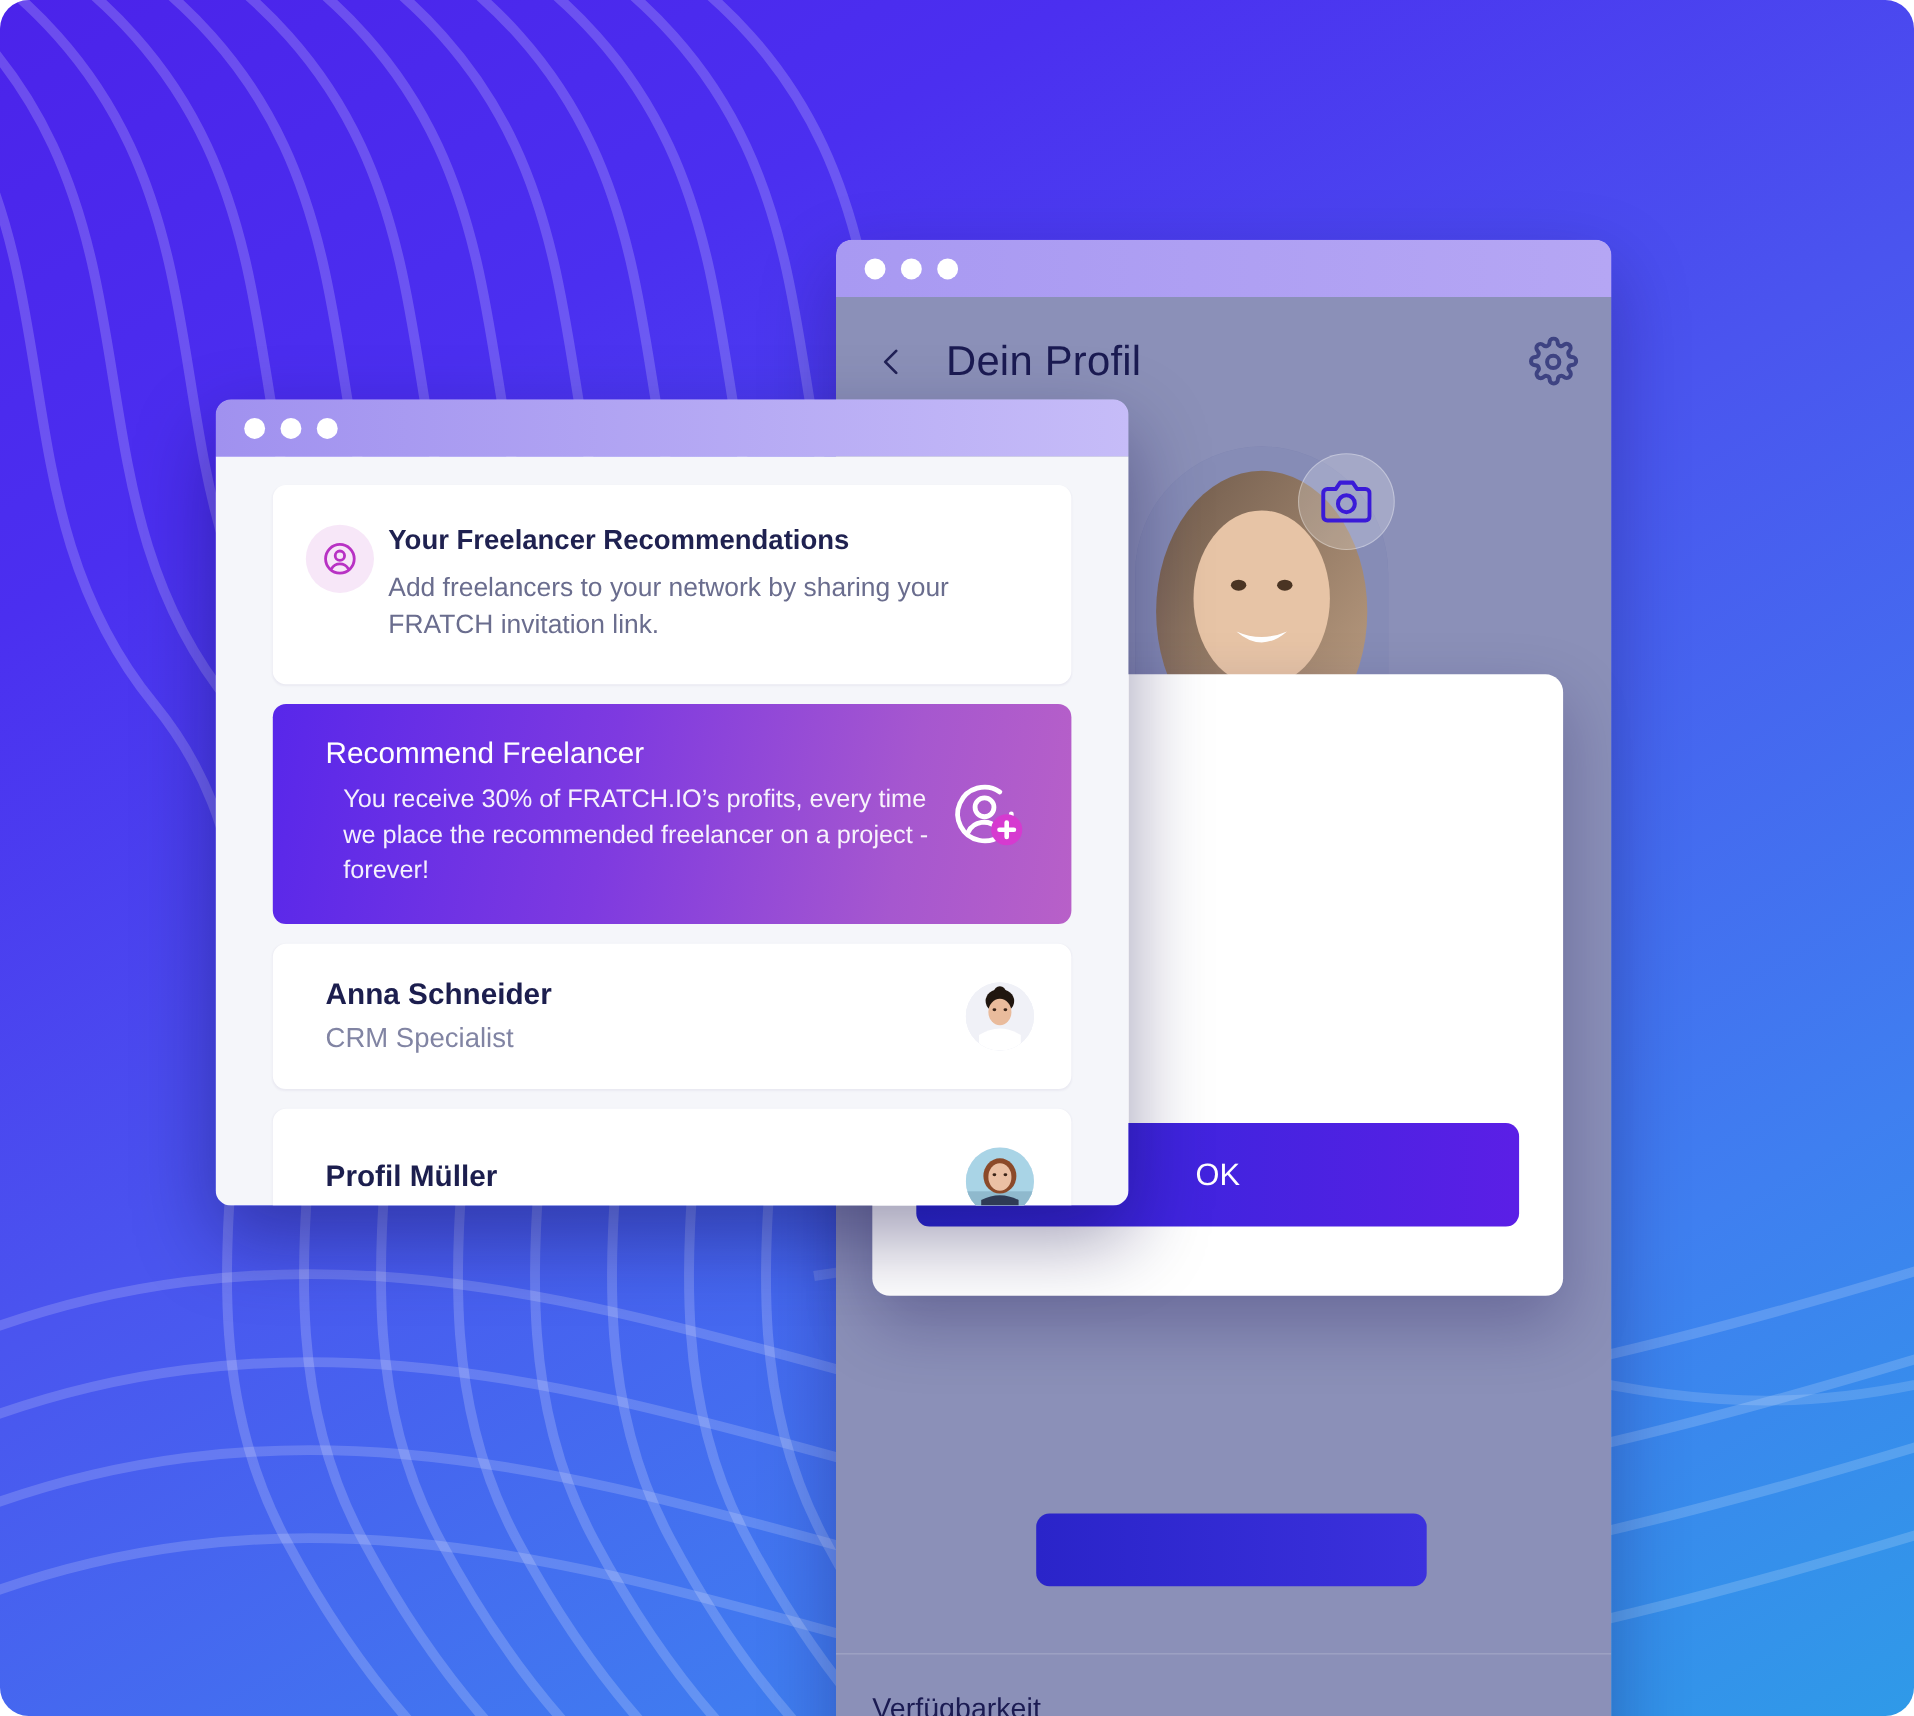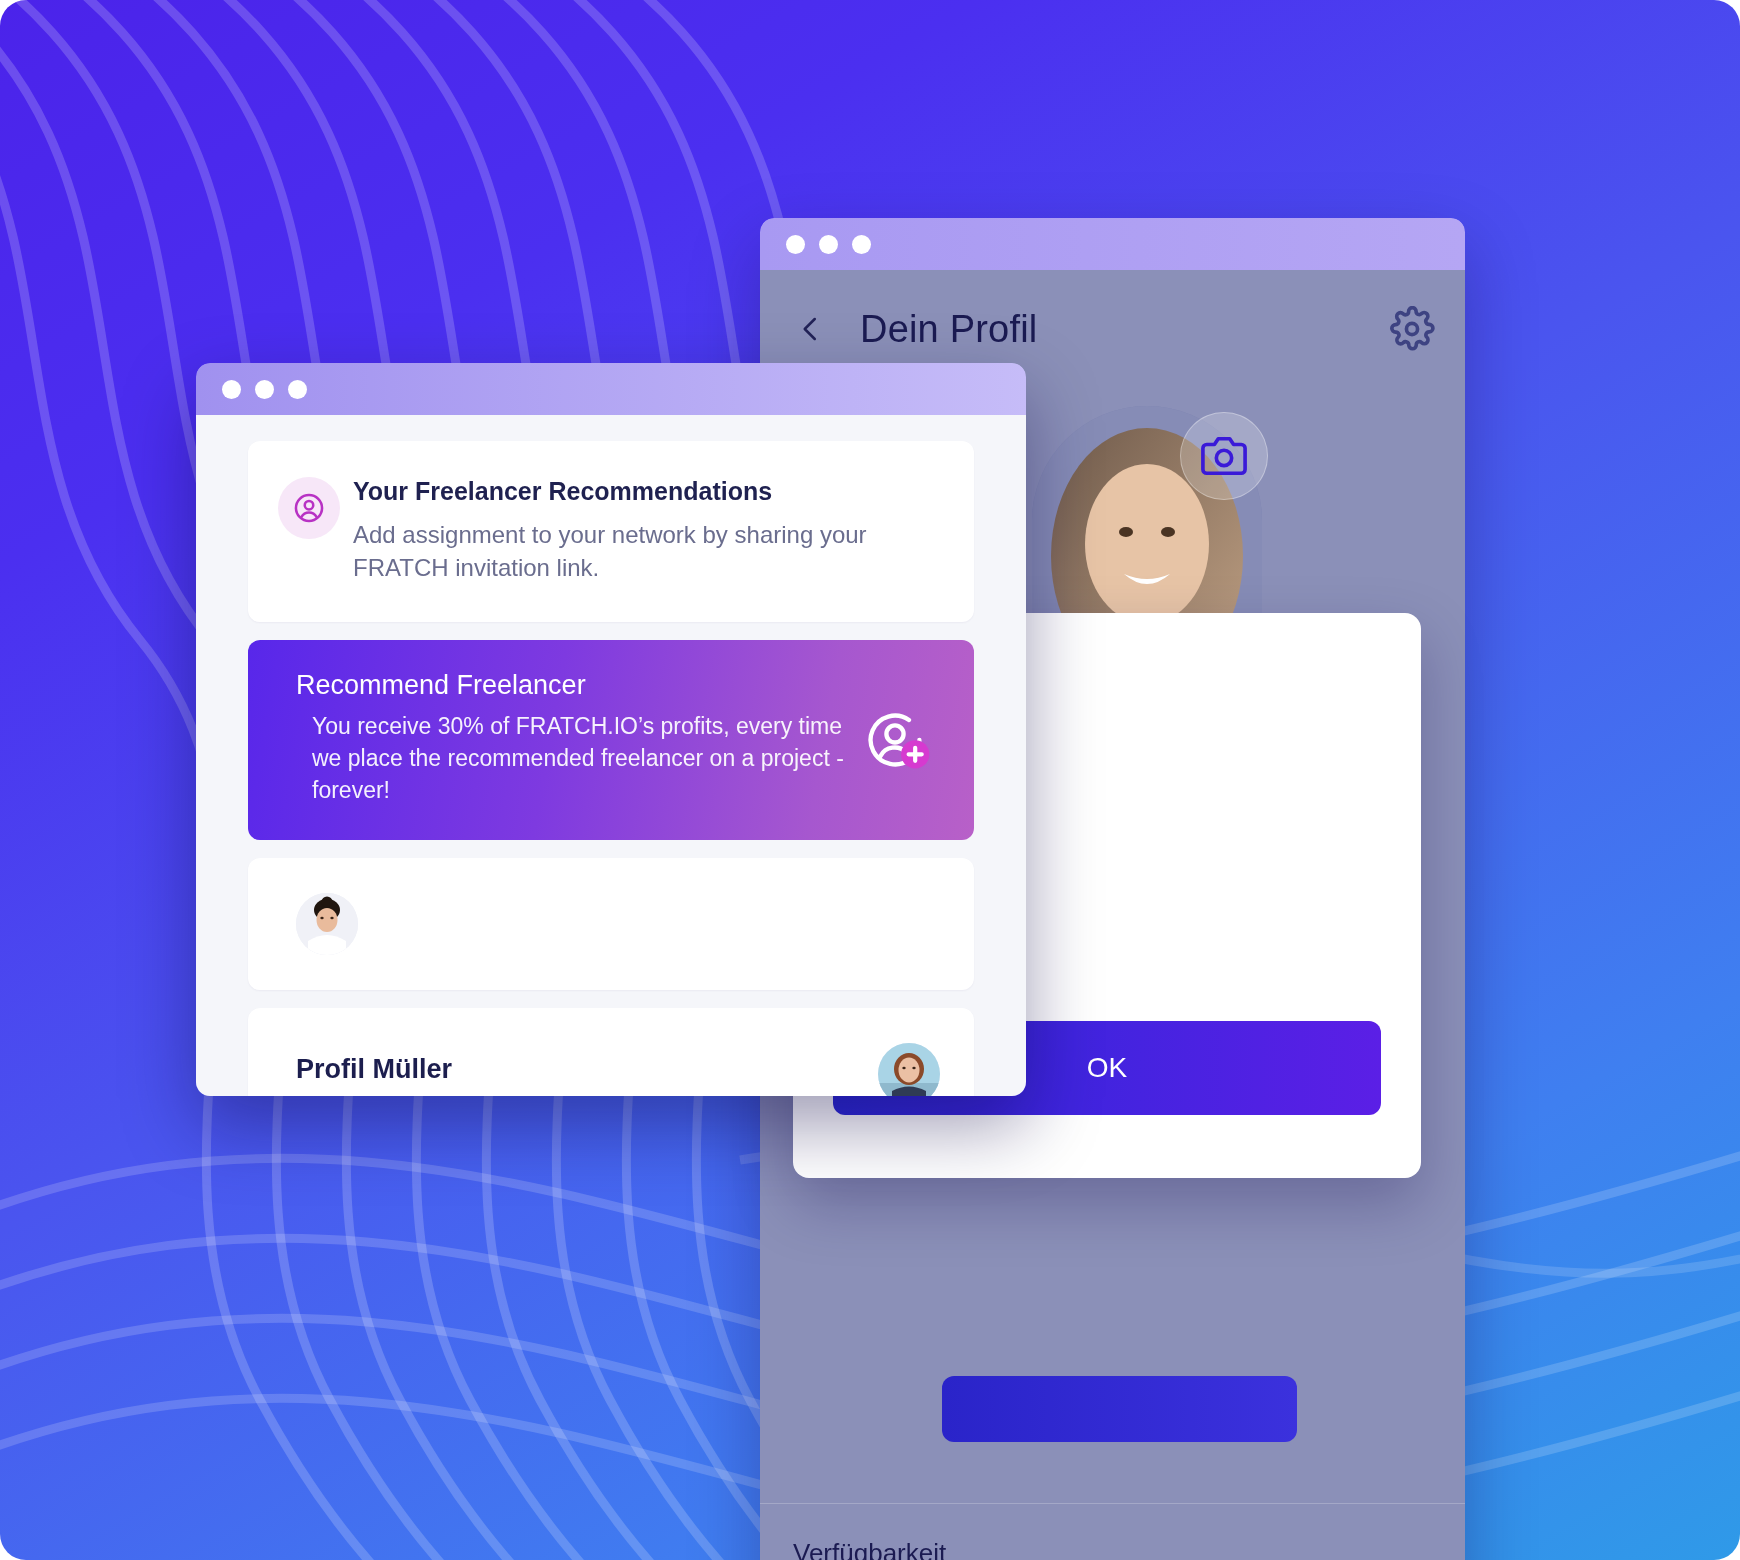--- a/index.html
+++ b/index.html
@@ -357,39 +357,43 @@
       <div id="recs-header-card" class="card">
         <div id="recs-header-icon">
           <svg viewBox="0 0 24 24" width="34" height="34" fill="none" stroke="#b832c4" stroke-width="1.8" stroke-linecap="round" stroke-linejoin="round">
             <circle cx="12" cy="12" r="9.2"></circle>
             <circle cx="12" cy="10" r="3"></circle>
             <path d="M6.6 18.4a6.2 6.2 0 0 1 10.8 0"></path>
           </svg>
         </div>
         <div>
           <div id="recs-header-title">Your Freelancer Recommendations</div>
-          <div id="recs-header-sub">Add assignment to your network by sharing your FRATCH invitation link.</div>
+          <div id="recs-header-sub">Add freelancers to your network by sharing your FRATCH invitation link.</div>
         </div>
       </div>
 
       <div id="recommend-banner">
         <div id="recommend-banner-title">Recommend Freelancer</div>
         <div id="recommend-banner-sub">You receive 30% of FRATCH.IO’s profits, every time we place the recommended freelancer on a project - forever!</div>
         <span id="recommend-banner-icon">
           <svg viewBox="0 0 44 44" width="74" height="74" fill="none">
             <path d="M36.5 22a14.5 14.5 0 1 1-6.2-11.9" stroke="#ffffff" stroke-width="2.6" stroke-linecap="round"></path>
             <circle cx="22" cy="18.4" r="5.1" stroke="#ffffff" stroke-width="2.6"></circle>
             <path d="M13.3 31.6a9.6 9.6 0 0 1 15.3-2.3" stroke="#ffffff" stroke-width="2.6" stroke-linecap="round"></path>
             <circle cx="34" cy="30.5" r="8.4" fill="#d63ad0"></circle>
             <path d="M34 26.6v7.8M30.1 30.5h7.8" stroke="#ffffff" stroke-width="2.5" stroke-linecap="round"></path>
           </svg>
         </span>
       </div>
 
       <div class="freelancer-row card">
+        <div class="freelancer-text">
+          <div class="freelancer-name">Anna Schneider</div>
+          <div class="freelancer-role">CRM Specialist</div>
+        </div>
         <div class="freelancer-avatar">
           <svg viewBox="0 0 62 62" width="62" height="62" aria-hidden="true">
             <rect width="62" height="62" fill="#f0f1f7"></rect>
             <ellipse cx="31" cy="17" rx="13" ry="11" fill="#20160f"></ellipse>
             <circle cx="31" cy="9" r="5.5" fill="#20160f"></circle>
             <ellipse cx="31" cy="27" rx="10.5" ry="12" fill="#e9bb9c"></ellipse>
             <ellipse cx="26" cy="25" rx="1.7" ry="1.3" fill="#3a2418"></ellipse>
             <ellipse cx="36" cy="25" rx="1.7" ry="1.3" fill="#3a2418"></ellipse>
             <path d="M12 48 Q31 36 50 48 L50 62 L12 62 Z" fill="#ffffff"></path>
           </svg>

